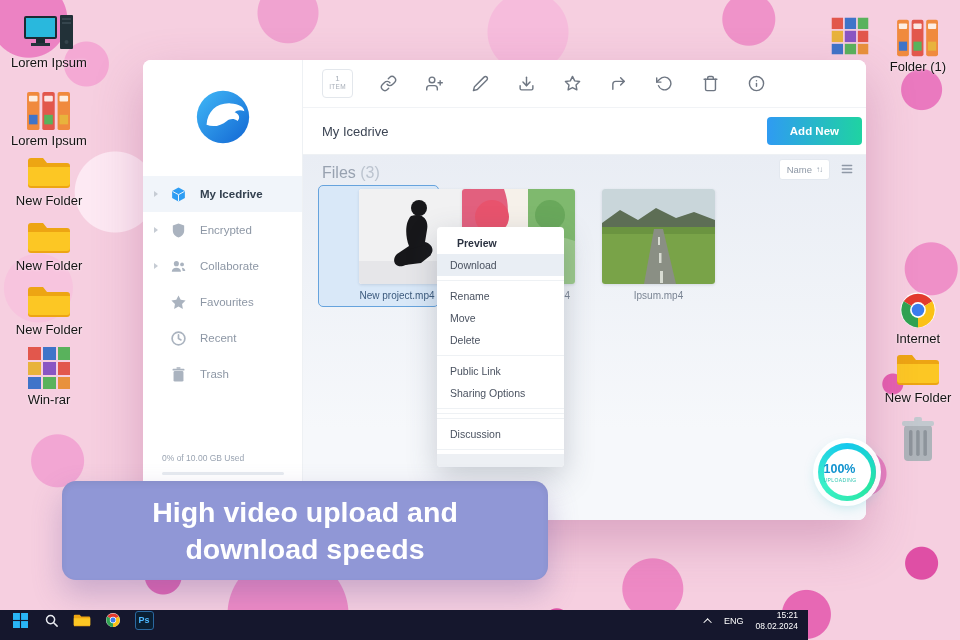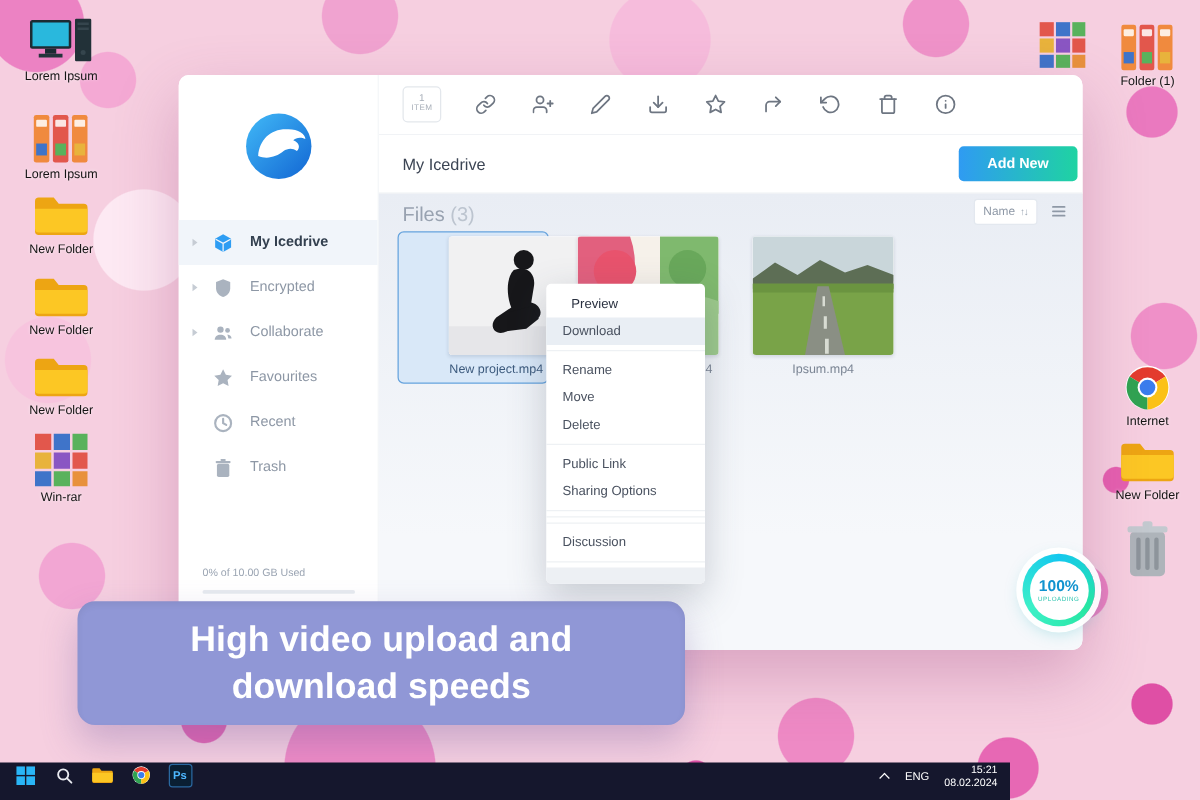--- a/index.html
+++ b/index.html
@@ -29,21 +29,21 @@
       radial-gradient(circle at 6% 72%, #f2a6d3 0 26px, transparent 27px),
       radial-gradient(circle at 4% 45%, #f7c4de 0 34px, transparent 35px),
       radial-gradient(circle at 12% 30%,#fde9f3 0 40px, transparent 41px),
       radial-gradient(circle at 45% 25%,#fbe0ee 0 55px, transparent 56px),
       radial-gradient(circle at 62% 55%,#f9d8e9 0 70px, transparent 71px);
   }
 
   
   .dicon { position:absolute; width:76px; display:flex; flex-direction:column; align-items:center; gap:2px; }
   .dicon svg { display:block; }
-  .dicon-label { font-size:10px; color:#141414; text-align:center; line-height:1.15;
+  .dicon-label { font-size:13px; color:#141414; text-align:center; line-height:1.15;
                  text-shadow:0 0 3px rgba(255,255,255,.75); }
 
   
   .window { position:absolute; left:143px; top:60px; width:723px; height:460px;
             display:flex; background:#fff; border-radius:8px; z-index:2;
             box-shadow:0 20px 50px rgba(150,60,120,.30); }
 
   .sidebar { position:relative; width:160px; flex-shrink:0; background:#fff;
              border-right:1px solid #eef1f4; border-radius:8px 0 0 8px; }
   .logo-wrap { margin:26px auto 28px; width:62px; height:62px; }
@@ -98,32 +98,32 @@
            box-shadow:0 1px 3px rgba(40,60,90,.14); }
   .thumb svg { display:block; }
   .card-label { margin-top:6px; margin-bottom:2px; font-size:10px; color:#7b8594;
                 text-align:center; white-space:nowrap; overflow:hidden; }
   .card.selected .card-label { color:#3c5a7d; }
   .card-label.right { text-align:right; padding-right:5px; }
 
   .menu { position:absolute; left:134px; top:72px; width:127px; background:#fff;
           border-radius:4px; box-shadow:0 10px 30px rgba(60,70,90,.25); padding-top:5px; z-index:5; }
   .menu-item { height:22px; line-height:22px; padding:0 13px; font-size:10.5px; color:#4a5260; cursor:default; }
-  .menu-item.bold { font-weight:normal; color:#2a3140;padding-left:20px; }
+  .menu-item.bold { font-weight:bold; color:#2a3140;padding-left:20px; }
   .menu-item.hl { background:#e9eef4; }
   .menu-sep { border-top:1px solid #eef1f4; margin:4px 0; }
   .menu-partial { height:13px; background:#edf0f4; margin-top:2px; border-radius:0 0 4px 4px; }
 
   .upload-badge { position:absolute; right:-10px; bottom:19px; width:58px; height:58px;
                   border-radius:50%;
                   background:conic-gradient(#14c8ef,#27e6a2,#3cf0c8,#14c8ef);
                   box-shadow:0 0 0 5px rgba(255,255,255,.95), 0 4px 14px rgba(30,180,190,.35);
                   display:flex; align-items:center; justify-content:center; }
   .upload-inner { width:47px; height:47px; border-radius:50%; background:#fff;
-                  display:flex; flex-direction:column; align-items:center; justify-content:center; }
+                  display:flex; flex-direction:column; align-items:flex-start; justify-content:center; }
   .pct { font-size:12.5px; font-weight:bold; color:#1193cf; }
   .upl { font-size:5px; color:#2ec5b0; letter-spacing:.4px; margin-top:1px; }
 
   
   .caption { position:absolute; left:62px; top:481px; width:486px; height:99px;
              background:#9097d6; border-radius:14px; z-index:10;
              display:flex; align-items:center; justify-content:center; text-align:center;
              color:#fff; font-size:28.5px; font-weight:600; line-height:1.28; padding:0 70px;
              box-shadow:0 14px 30px rgba(110,90,160,.32), inset 0 3px 6px rgba(0,0,0,.06); }
 

